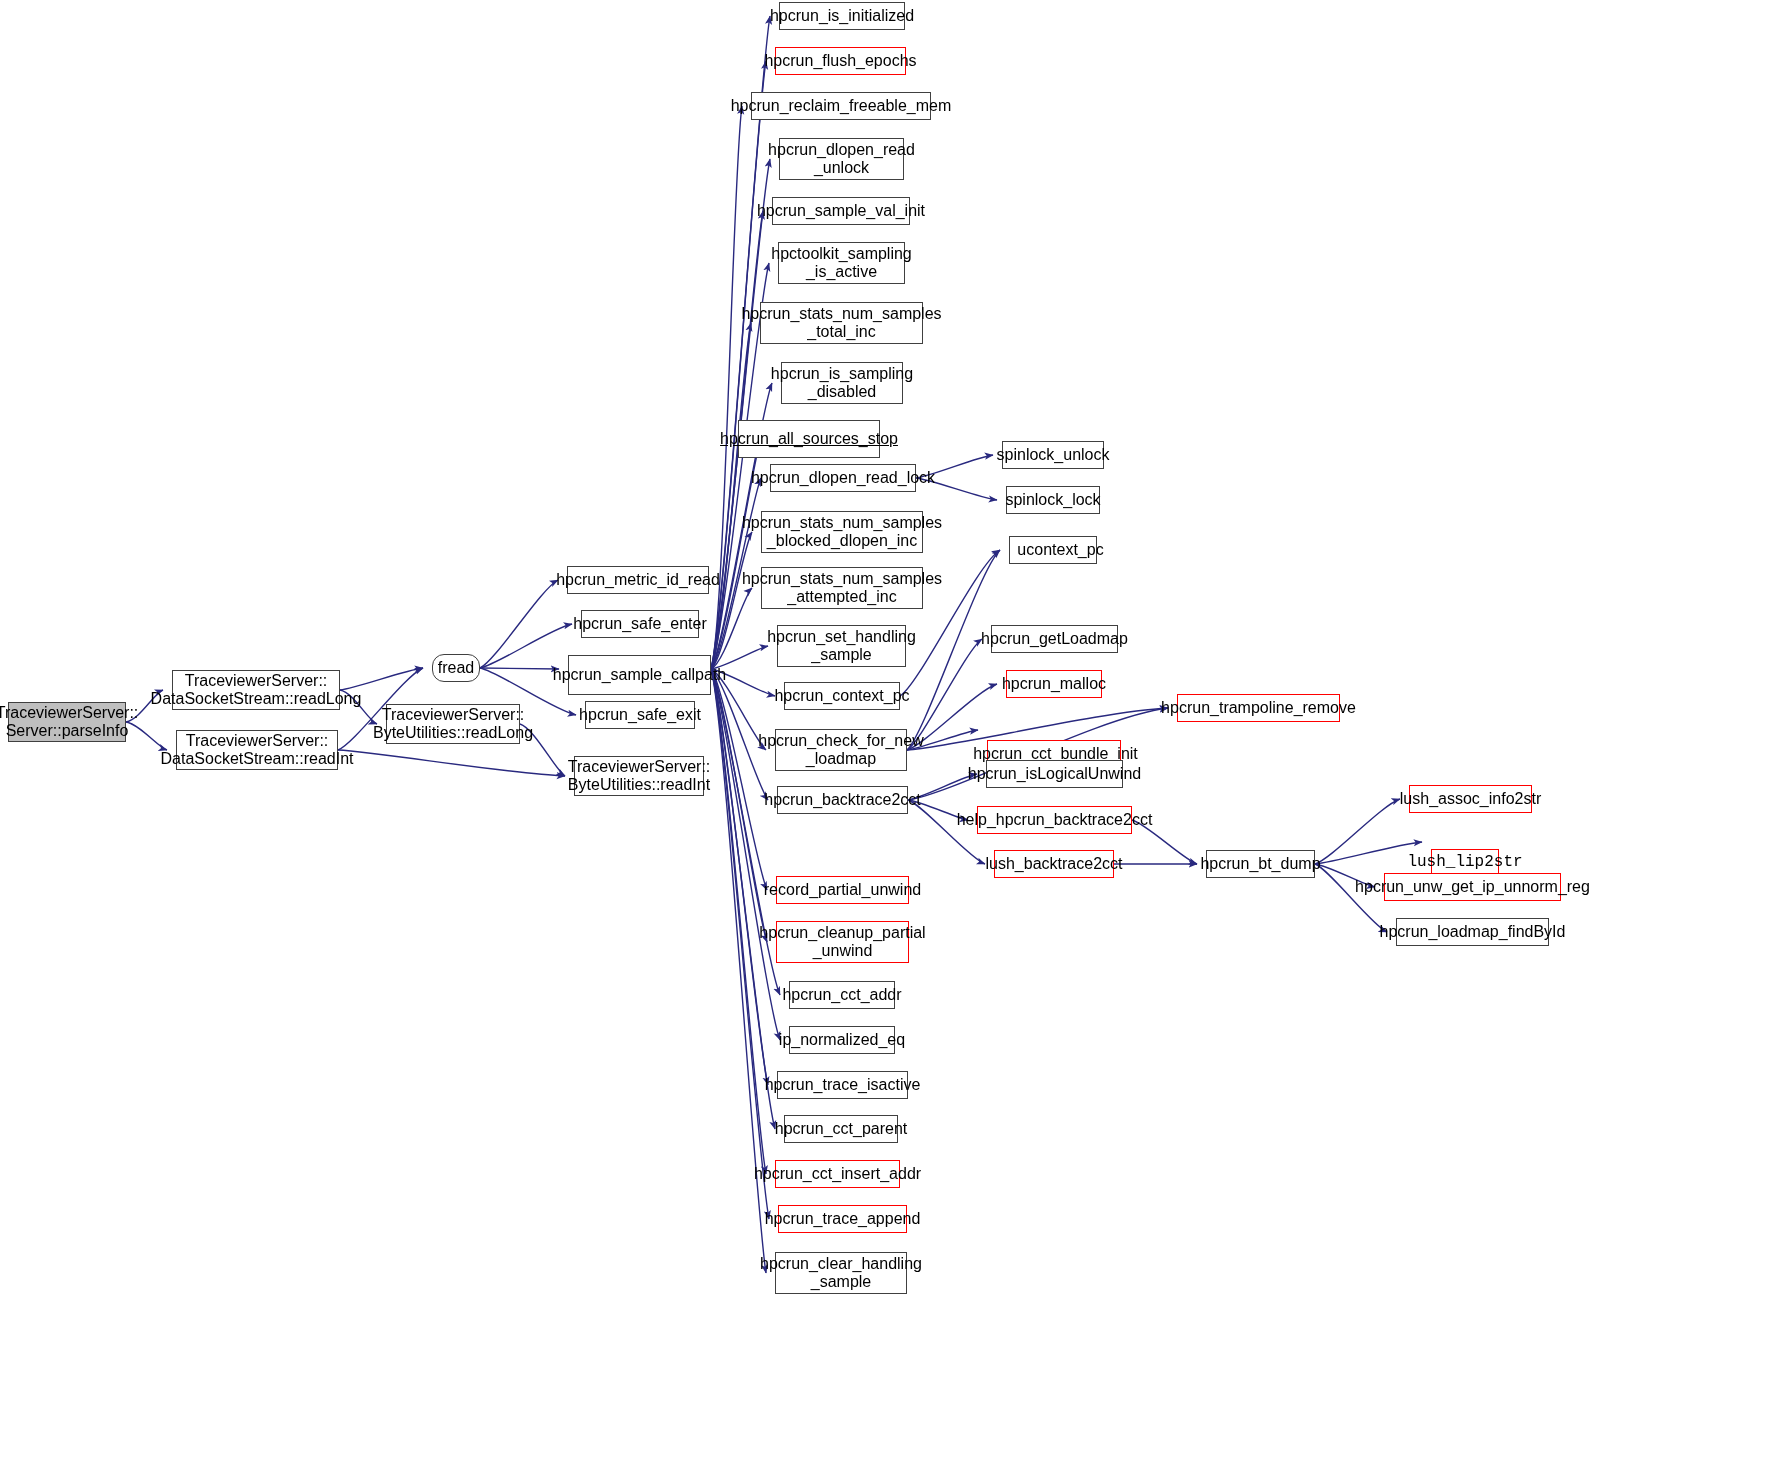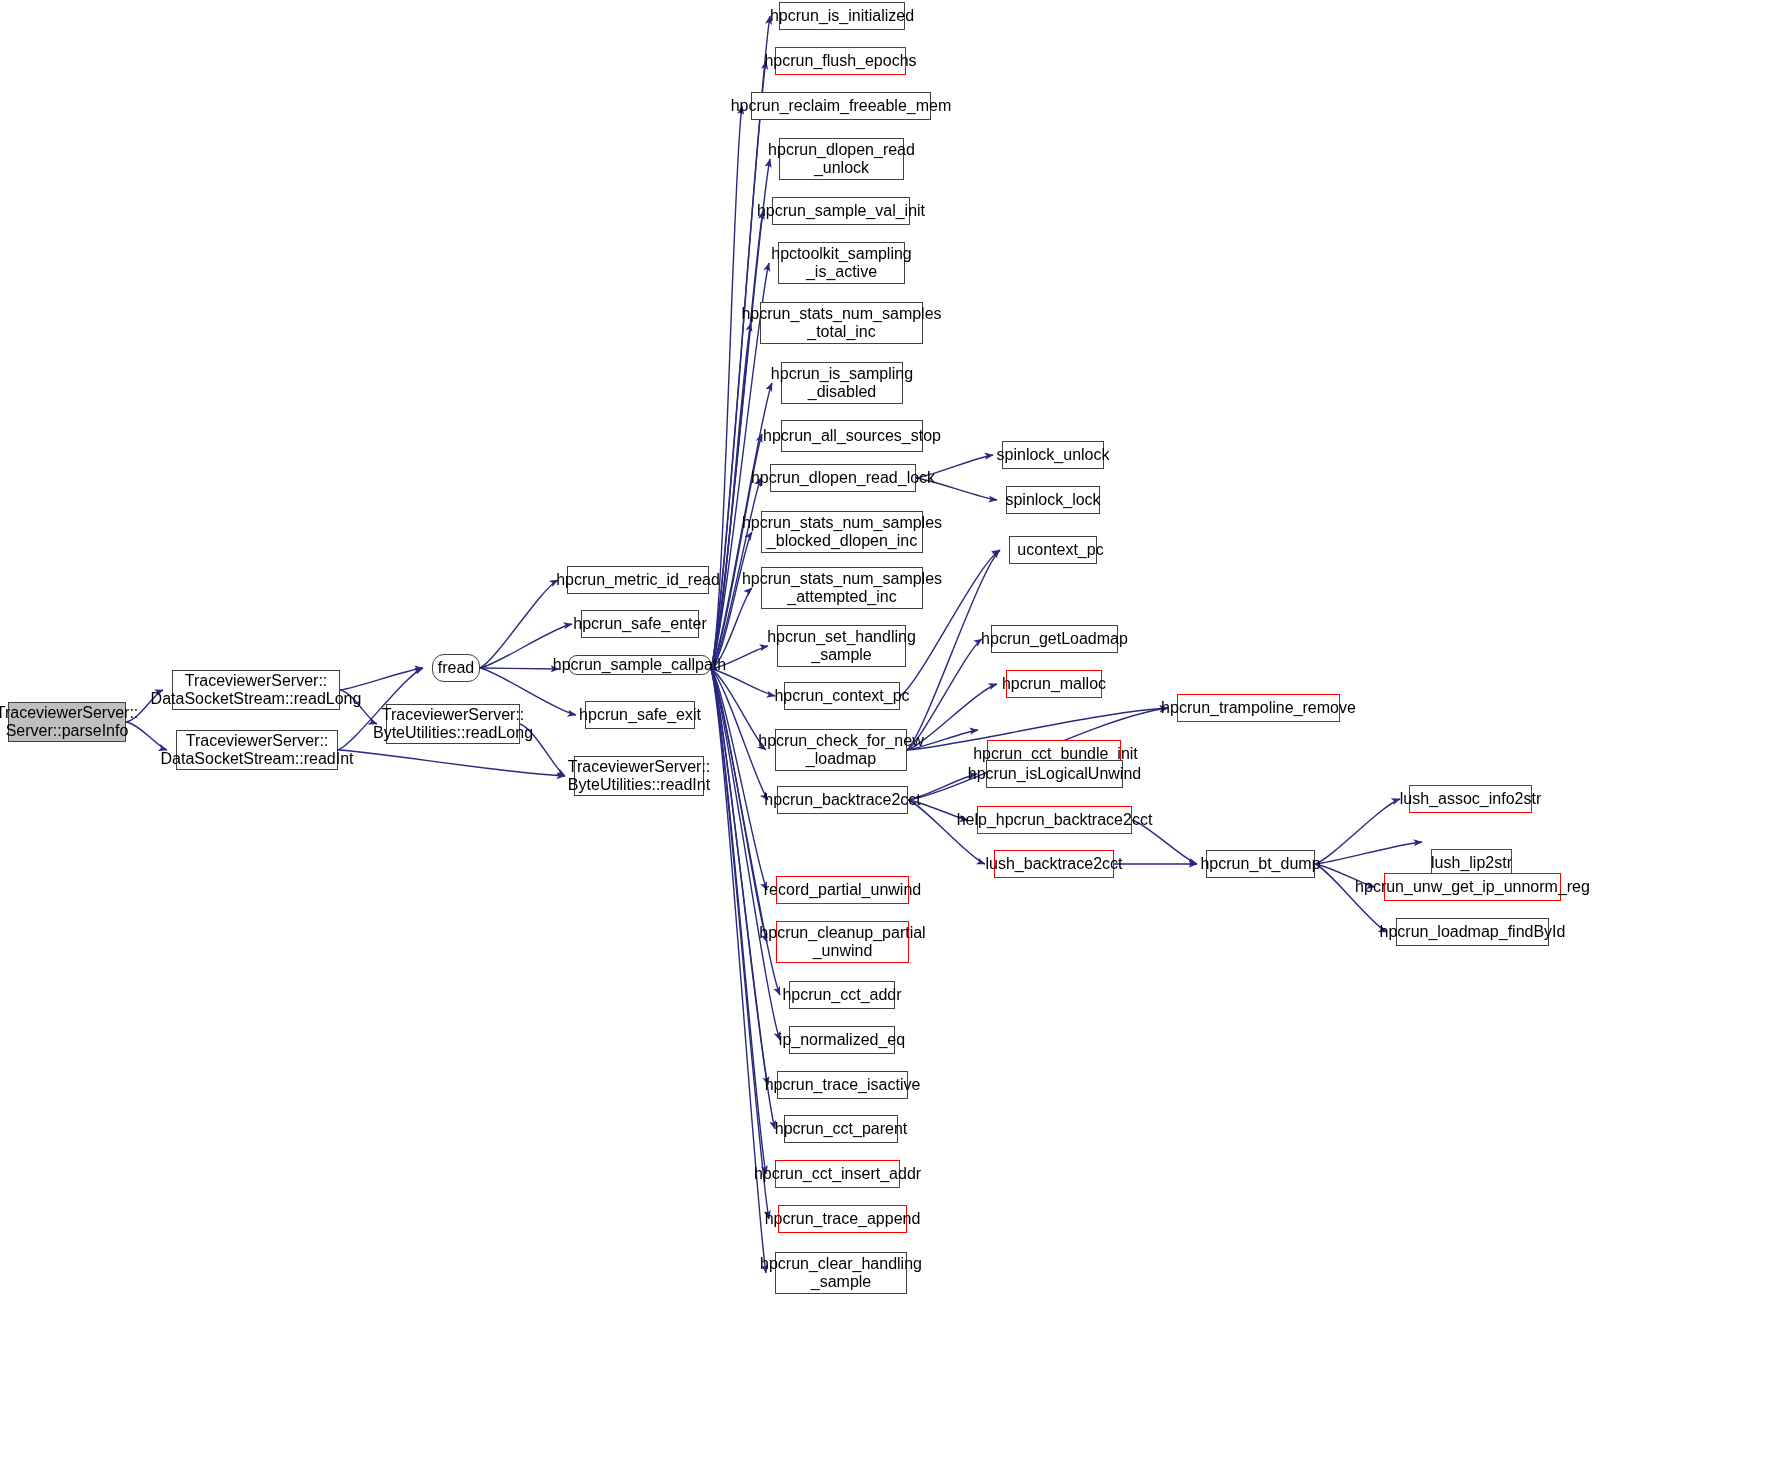--- a/index.html
+++ b/index.html
@@ -88,35 +88,35 @@
 DataSocketStream::readLong</div>
       <div class="node" style="left: 176px; top: 730px; width: 162px; height: 40px;">TraceviewerServer::
 DataSocketStream::readInt</div>
       <div class="node" style="left: 386px; top: 704px; width: 134px; height: 40px;">TraceviewerServer::
 ByteUtilities::readLong</div>
       <div class="node" style="left: 574px; top: 756px; width: 130px; height: 40px;">TraceviewerServer::
 ByteUtilities::readInt</div>
       <div class="node" style="left: 432px; top: 654px; width: 48px; height: 28px; border-radius: 12px;">fread</div>
       <div class="node" style="left: 567px; top: 566px; width: 142px; height: 28px;">hpcrun_metric_id_read</div>
       <div class="node" style="left: 581px; top: 610px; width: 118px; height: 28px;">hpcrun_safe_enter</div>
-      <div class="node" style="left: 568px; top: 655px; width: 143px; height: 20px; border-radius: 9px;">hpcrun_sample_callpath</div>
+      <div class="node" style="left: 568px; top: 655px; width: 143px; height: 40px;">hpcrun_sample_callpath</div>
       <div class="node" style="left: 585px; top: 701px; width: 110px; height: 28px;">hpcrun_safe_exit</div>
       <div class="node" style="left: 779px; top: 2px; width: 126px; height: 28px;">hpcrun_is_initialized</div>
       <div class="node red" style="left: 775px; top: 47px; width: 131px; height: 28px;">hpcrun_flush_epochs</div>
       <div class="node" style="left: 751px; top: 92px; width: 180px; height: 28px;">hpcrun_reclaim_freeable_mem</div>
       <div class="node" style="left: 779px; top: 138px; width: 125px; height: 42px;">hpcrun_dlopen_read
 _unlock</div>
       <div class="node" style="left: 772px; top: 197px; width: 138px; height: 28px;">hpcrun_sample_val_init</div>
       <div class="node" style="left: 778px; top: 242px; width: 127px; height: 42px;">hpctoolkit_sampling
 _is_active</div>
       <div class="node" style="left: 760px; top: 302px; width: 163px; height: 42px;">hpcrun_stats_num_samples
 _total_inc</div>
       <div class="node" style="left: 781px; top: 362px; width: 122px; height: 42px;">hpcrun_is_sampling
 _disabled</div>
-      <div class="node" style="left: 781px; top: 420px; width: 142px; height: 32px;">hpcrun_all_sources_stop</div>
+      <div class="node" style="left: 738px; top: 420px; width: 142px; height: 38px; text-decoration: underline;">hpcrun_all_sources_stop</div>
       <div class="node" style="left: 770px; top: 464px; width: 146px; height: 28px;">hpcrun_dlopen_read_lock</div>
       <div class="node" style="left: 761px; top: 511px; width: 162px; height: 42px;">hpcrun_stats_num_samples
 _blocked_dlopen_inc</div>
       <div class="node" style="left: 761px; top: 567px; width: 162px; height: 42px;">hpcrun_stats_num_samples
 _attempted_inc</div>
       <div class="node" style="left: 777px; top: 625px; width: 129px; height: 42px;">hpcrun_set_handling
 _sample</div>
       <div class="node" style="left: 784px; top: 682px; width: 116px; height: 28px;">hpcrun_context_pc</div>
       <div class="node" style="left: 775px; top: 729px; width: 132px; height: 42px;">hpcrun_check_for_new
 _loadmap</div>
@@ -137,17 +137,17 @@
       <div class="node" style="left: 1009px; top: 536px; width: 88px; height: 28px; padding-left: 20px;">ucontext_pc</div>
       <div class="node" style="left: 991px; top: 625px; width: 127px; height: 28px;">hpcrun_getLoadmap</div>
       <div class="node red" style="left: 1006px; top: 670px; width: 96px; height: 28px;">hpcrun_malloc</div>
       <div class="node red" style="left: 987px; top: 740px; width: 134px; height: 28px; padding-left: 8px;">hpcrun_cct_bundle_init</div>
       <div class="node" style="left: 986px; top: 760px; width: 137px; height: 28px;">hpcrun_isLogicalUnwind</div>
       <div class="node red" style="left: 977px; top: 806px; width: 155px; height: 28px;">help_hpcrun_backtrace2cct</div>
       <div class="node red" style="left: 994px; top: 850px; width: 120px; height: 28px;">lush_backtrace2cct</div>
       <div class="node red" style="left: 1177px; top: 694px; width: 163px; height: 28px;">hpcrun_trampoline_remove</div>
       <div class="node" style="left: 1206px; top: 850px; width: 109px; height: 28px;">hpcrun_bt_dump</div>
       <div class="node red" style="left: 1409px; top: 785px; width: 123px; height: 28px;">lush_assoc_info2str</div>
-      <div class="node red" style="left: 1431px; top: 849px; width: 81px; height: 28px;">lush_lip2str</div>
+      <div class="node red" style="left: 1431px; top: 849px; width: 68px; height: 28px; font-family: Liberation Mono, monospace;">lush_lip2str</div>
       <div class="node red" style="left: 1384px; top: 873px; width: 177px; height: 28px;">hpcrun_unw_get_ip_unnorm_reg</div>
       <div class="node" style="left: 1396px; top: 918px; width: 153px; height: 28px;">hpcrun_loadmap_findById</div>
     </div>
 </div>
 
 </body></html>

